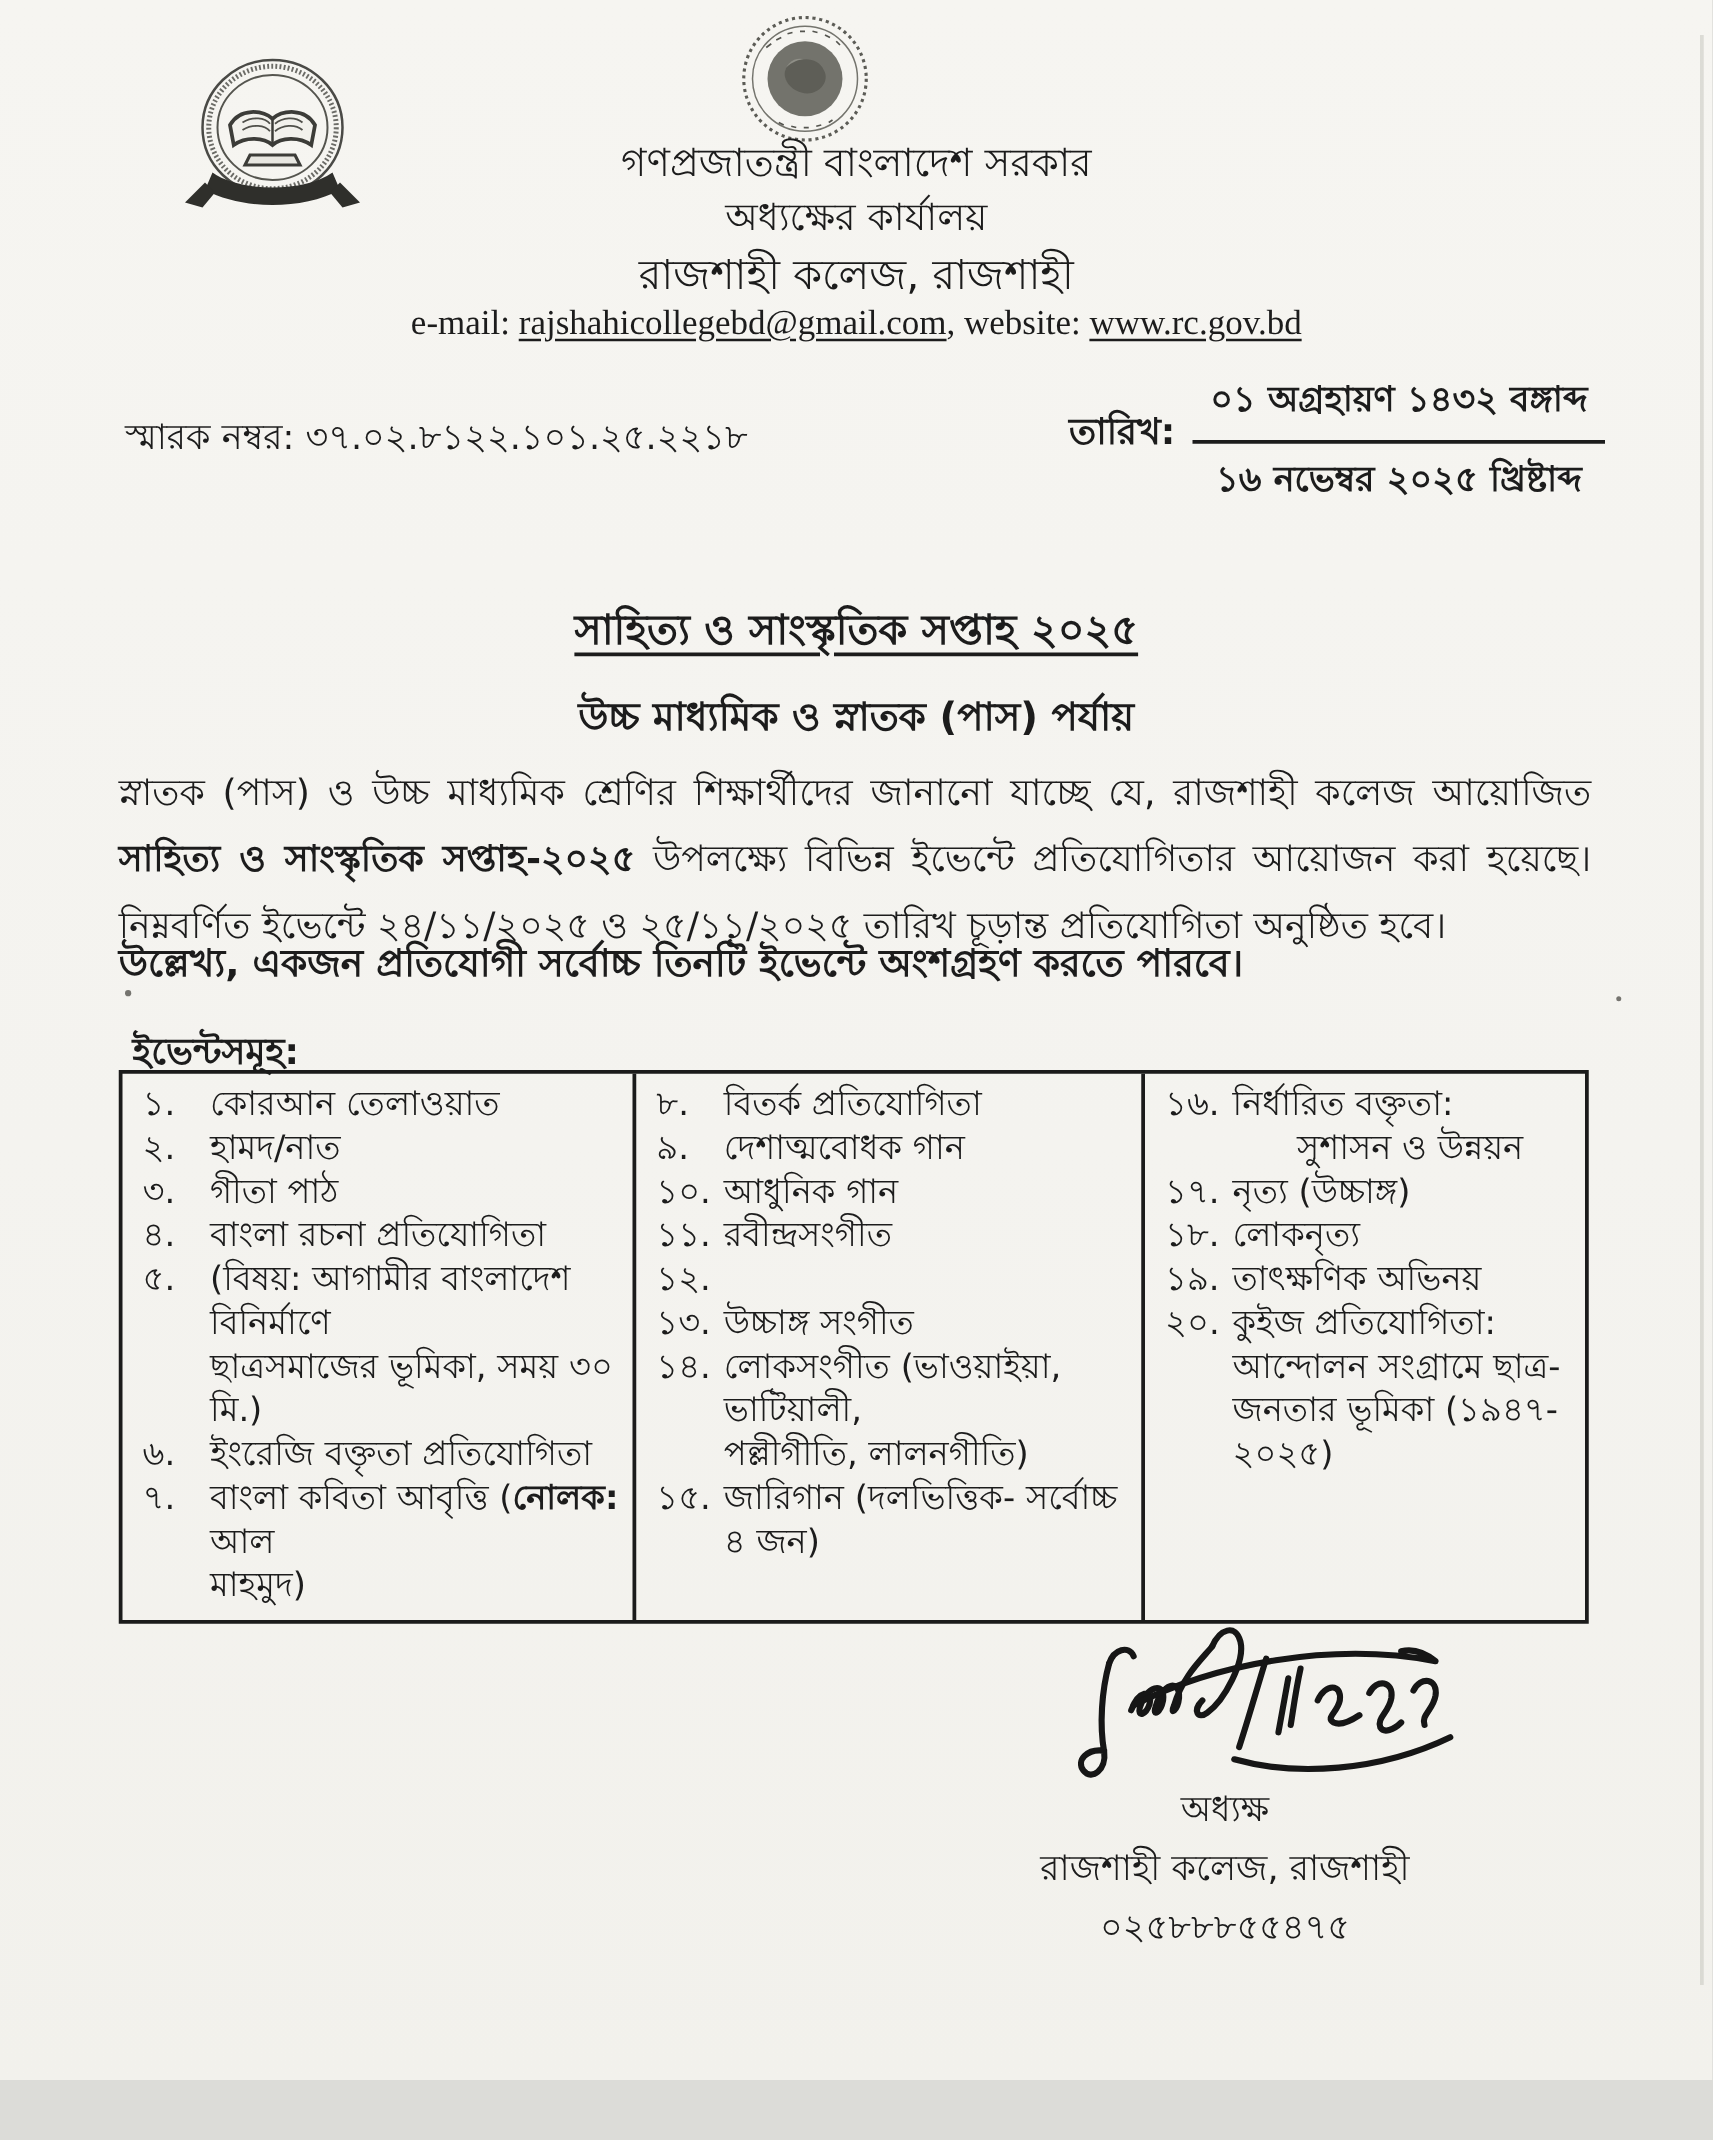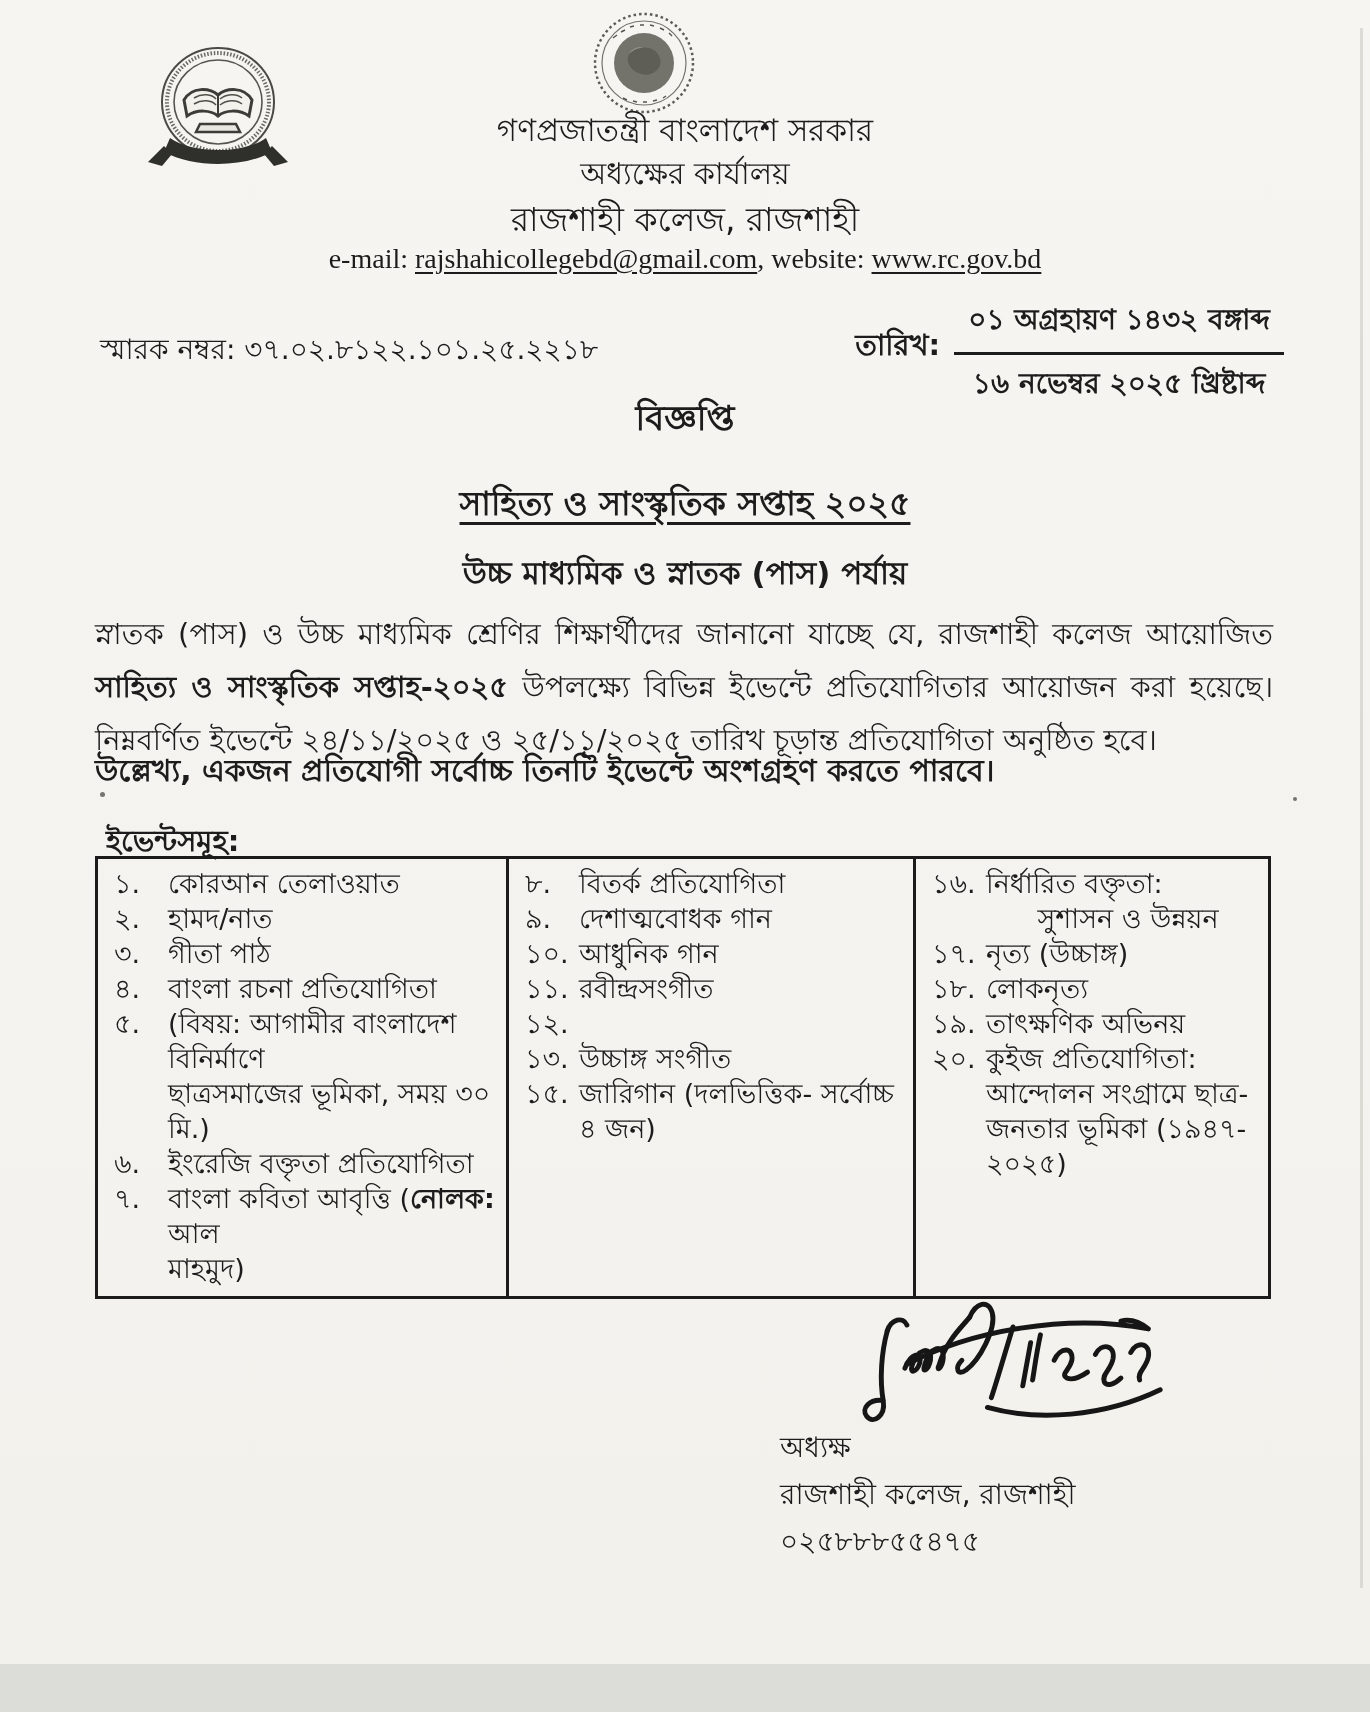--- a/index.html
+++ b/index.html
@@ -56,21 +56,21 @@
   .events-col + .events-col { border-left:3px solid #1b1b1b; }
   .col-1 { width:408px; }
   .col-2 { width:407px; }
   .col-3 { width:349px; }
   .event-item { display:flex; }
   .event-no { flex:0 0 70px; padding-left:16px; }
   .event-text { flex:1; white-space:pre-wrap; }
 
   
   .sig-scrawl { left:845px; top:1270px; width:330px; height:162px; }
-  .sig-block { left:780px; top:1424px; width:400px; text-align:left; font-size:28px; line-height:47px; }
+  .sig-block { left:780px; top:1424px; width:400px; text-align:center; font-size:28px; line-height:47px; }
 
   .scan-edge { right:7px; top:28px; width:3px; height:1560px; background:#c7c6c0; opacity:.55; }
   .speck { position:absolute; width:5px; height:5px; border-radius:50%; background:#55544f; opacity:.8; }
   .speck-1 { left:100px; top:792px; }
   .speck-2 { left:1293px; top:797px; width:4px; height:4px; }
 </style>
 </head>
 <body>
 
 <div class="page">
@@ -118,21 +118,20 @@
   </div>
 
   <div class="abs date-block">
     <div class="date-label">তারিখ:</div>
     <div class="date-stack">
       <div class="date-top">০১ অগ্রহায়ণ ১৪৩২ বঙ্গাব্দ</div>
       <div class="date-bottom">১৬ নভেম্বর ২০২৫ খ্রিষ্টাব্দ</div>
     </div>
   </div>
 
-  <div class="center-line doc-title">বিজ্ঞপ্তি</div>
   <div class="center-line doc-subject"><span>সাহিত্য ও সাংস্কৃতিক সপ্তাহ ২০২৫</span></div>
   <div class="center-line doc-level">উচ্চ মাধ্যমিক ও স্নাতক (পাস) পর্যায়</div>
 
   <div class="abs body-par"><span>স্নাতক (পাস) ও উচ্চ মাধ্যমিক শ্রেণির শিক্ষার্থীদের জানানো যাচ্ছে যে, রাজশাহী কলেজ আয়োজিত </span><span class="b">সাহিত্য ও সাংস্কৃতিক সপ্তাহ-২০২৫</span><span> উপলক্ষ্যে বিভিন্ন ইভেন্টে প্রতিযোগিতার আয়োজন করা হয়েছে। নিম্নবর্ণিত ইভেন্টে ২৪/১১/২০২৫ ও ২৫/১১/২০২৫ তারিখ চূড়ান্ত প্রতিযোগিতা অনুষ্ঠিত হবে।</span></div>
 
   <div class="abs note-line">উল্লেখ্য, একজন প্রতিযোগী সর্বোচ্চ তিনটি ইভেন্টে অংশগ্রহণ করতে পারবে।</div>
 
   <div class="abs events-heading">ইভেন্টসমূহ:</div>
 
   <div class="abs events-table">
@@ -184,20 +183,25 @@
         <div class="event-item">
           <span class="event-no">১১.</span>
           <span class="event-text">রবীন্দ্রসংগীত</span>
         </div>
         <div class="event-item">
           <span class="event-no">১২.</span>
         </div>
         <div class="event-item">
           <span class="event-no">১৩.</span>
           <span class="event-text">উচ্চাঙ্গ সংগীত</span>
+        </div>
+        <div class="event-item">
+          <span class="event-no">১৪.</span>
+          <span class="event-text">লোকসংগীত (ভাওয়াইয়া, ভাটিয়ালী,
+পল্লীগীতি, লালনগীতি)</span>
         </div>
         <div class="event-item">
           <span class="event-no">১৫.</span>
           <span class="event-text">জারিগান (দলভিত্তিক- সর্বোচ্চ ৪ জন)</span>
         </div>
       </div>
     <div class="events-col col-3">
         <div class="event-item">
           <span class="event-no">১৬.</span>
           <span class="event-text">নির্ধারিত বক্তৃতা:

